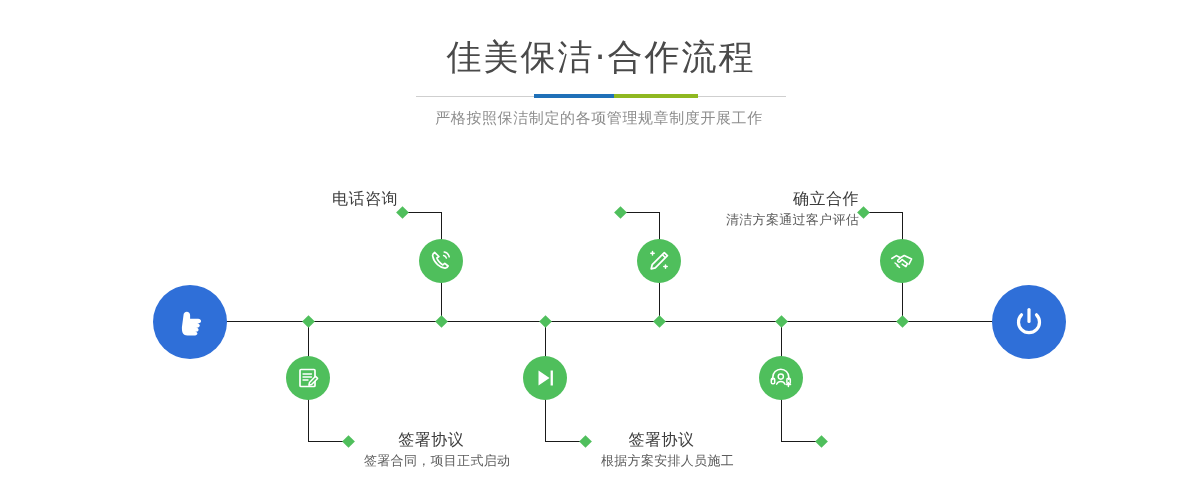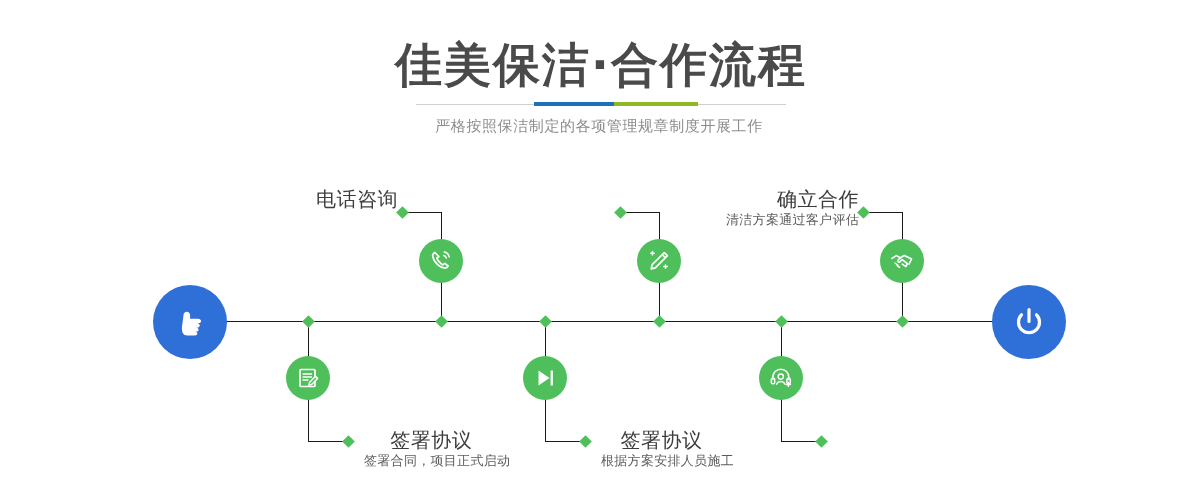--- a/index.html
+++ b/index.html
@@ -20,26 +20,26 @@
 
   
   .header {
     position: absolute;
     left: 0;
     top: 34px;
     width: 1202px;
     text-align: center;
   }
   .title {
-    font-size: 47px;
+    font-size: 35px;
     line-height: 46px;
     color: #4a4a4a;
     letter-spacing: 2px;
-    font-weight: bold;
-    margin: 8px;
+    font-weight: normal;
+    margin: 0;
   }
   .divider {
     position: relative;
     width: 370px;
     height: 1px;
     margin: 16px auto 0 auto;
     background: #cfcfcf;
   }
   .divider .seg-blue {
     position: absolute;
@@ -130,21 +130,21 @@
     transform: rotate(45deg);
     z-index: 2;
   }
 
   
   .label {
     position: absolute;
     z-index: 2;
   }
   .label .lbl-title {
-    font-size: 20px;
+    font-size: 16px;
     line-height: 22px;
     color: #3d3d3d;
     white-space: nowrap;
     letter-spacing: 0.5px;
   }
   .label .lbl-desc {
     font-size: 13px;
     line-height: 20px;
     color: #5c5c5c;
     white-space: nowrap;

